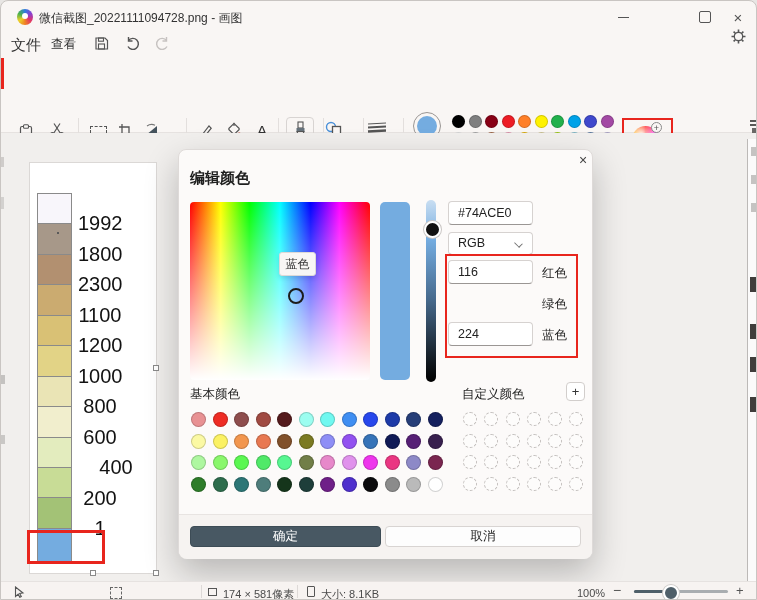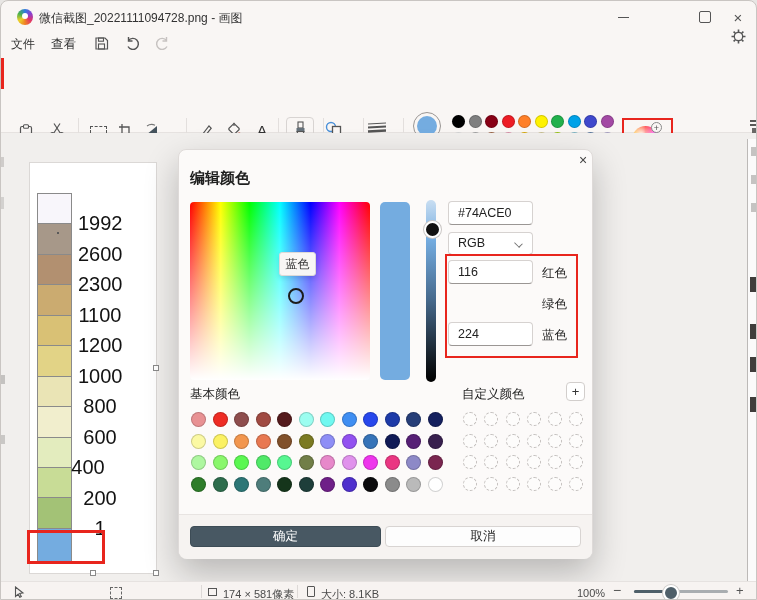--- a/index.html
+++ b/index.html
@@ -54,21 +54,21 @@
     </div>
     <div class="abs win-btn" style="left:690px;top:3px;">
       <div style="width:10px;height:10px;border:1.2px solid #555;border-radius:2px;"></div>
     </div>
     <div class="abs win-btn" style="left:723px;top:3px;font-size:15px;color:#555;">
       <span>×</span>
     </div>
   </div>
 
   <div class="abs" style="left:0;top:32px;width:757px;height:23px;">
-    <div class="abs txt" style="left:10px;top:3px;font-size:12px;">文件</div>
+    <div class="abs txt" style="left:10px;top:3px;font-size:15px;">文件</div>
     <div class="abs txt" style="left:50px;top:3px;font-size:12.5px;">查看</div>
     <div class="abs" style="left:93px;top:3px;">
       <svg width="15" height="15" viewBox="0 0 15 15">
         <path d="M2 2 h9 l2.5 2.5 V13 H2 Z" fill="none" stroke="#555" stroke-width="1.2"></path>
         <rect x="4.5" y="8" width="6" height="5" fill="none" stroke="#555" stroke-width="1.1"></rect>
         <rect x="4.5" y="2" width="5" height="3.2" fill="none" stroke="#555" stroke-width="1.1"></rect>
       </svg>
     </div>
     <div class="abs" style="left:124px;top:3px;">
       <svg width="16" height="15" viewBox="0 0 16 15">
@@ -300,28 +300,28 @@
       <div class="legend-cell" style="background: rgb(226, 211, 134); height: 30.45px;"></div>
       <div class="legend-cell" style="background: rgb(234, 228, 181); height: 30.45px;"></div>
       <div class="legend-cell" style="background: rgb(241, 238, 205); height: 30.45px;"></div>
       <div class="legend-cell" style="background: rgb(227, 236, 190); height: 30.45px;"></div>
       <div class="legend-cell" style="background: rgb(200, 220, 150); height: 30.45px;"></div>
       <div class="legend-cell" style="background: rgb(163, 194, 118); height: 30.45px;"></div>
       <div class="legend-cell" style="background: rgb(116, 172, 224); height: 33px;"></div>
     </div>
   <div id="legend-labels">
       <div class="legend-num" style="left: 77px; top: 211.45px;">1992</div>
-      <div class="legend-num" style="left: 77px; top: 241.9px;">2600</div>
+      <div class="legend-num" style="left: 77px; top: 241.9px;">1800</div>
       <div class="legend-num" style="left: 77px; top: 272.35px;">2300</div>
       <div class="legend-num" style="left: 77px; top: 302.8px;">1100</div>
       <div class="legend-num" style="left: 77px; top: 333.25px;">1200</div>
       <div class="legend-num" style="left: 77px; top: 363.7px;">1000</div>
       <div class="legend-num" style="left: 77px; top: 394.15px;">800</div>
       <div class="legend-num" style="left: 77px; top: 424.6px;">600</div>
-      <div class="legend-num" style="left: 65px; top: 455.05px;">400</div>
+      <div class="legend-num" style="left: 93px; top: 455.05px;">400</div>
       <div class="legend-num" style="left: 77px; top: 485.5px;">200</div>
       <div class="legend-num" style="left: 77px; top: 515.95px;">1</div>
     </div>
   <div class="abs" style="left:56px;top:231px;width:2px;height:2px;background:#5a5a5a;"></div>
   <div class="annot" style="left: 26px; top: 529px; width: 78px; height: 34px; border-width: 3px; border-color: rgb(232, 37, 29);"></div>
 
   <div class="frag" style="left:0;top:156px;width:3px;height:10px;opacity:.35;"></div>
   <div class="frag" style="left:0;top:196px;width:3px;height:12px;opacity:.3;"></div>
   <div class="frag" style="left:0;top:374px;width:4px;height:9px;opacity:.45;"></div>
   <div class="frag" style="left:0;top:434px;width:4px;height:9px;opacity:.4;"></div>

